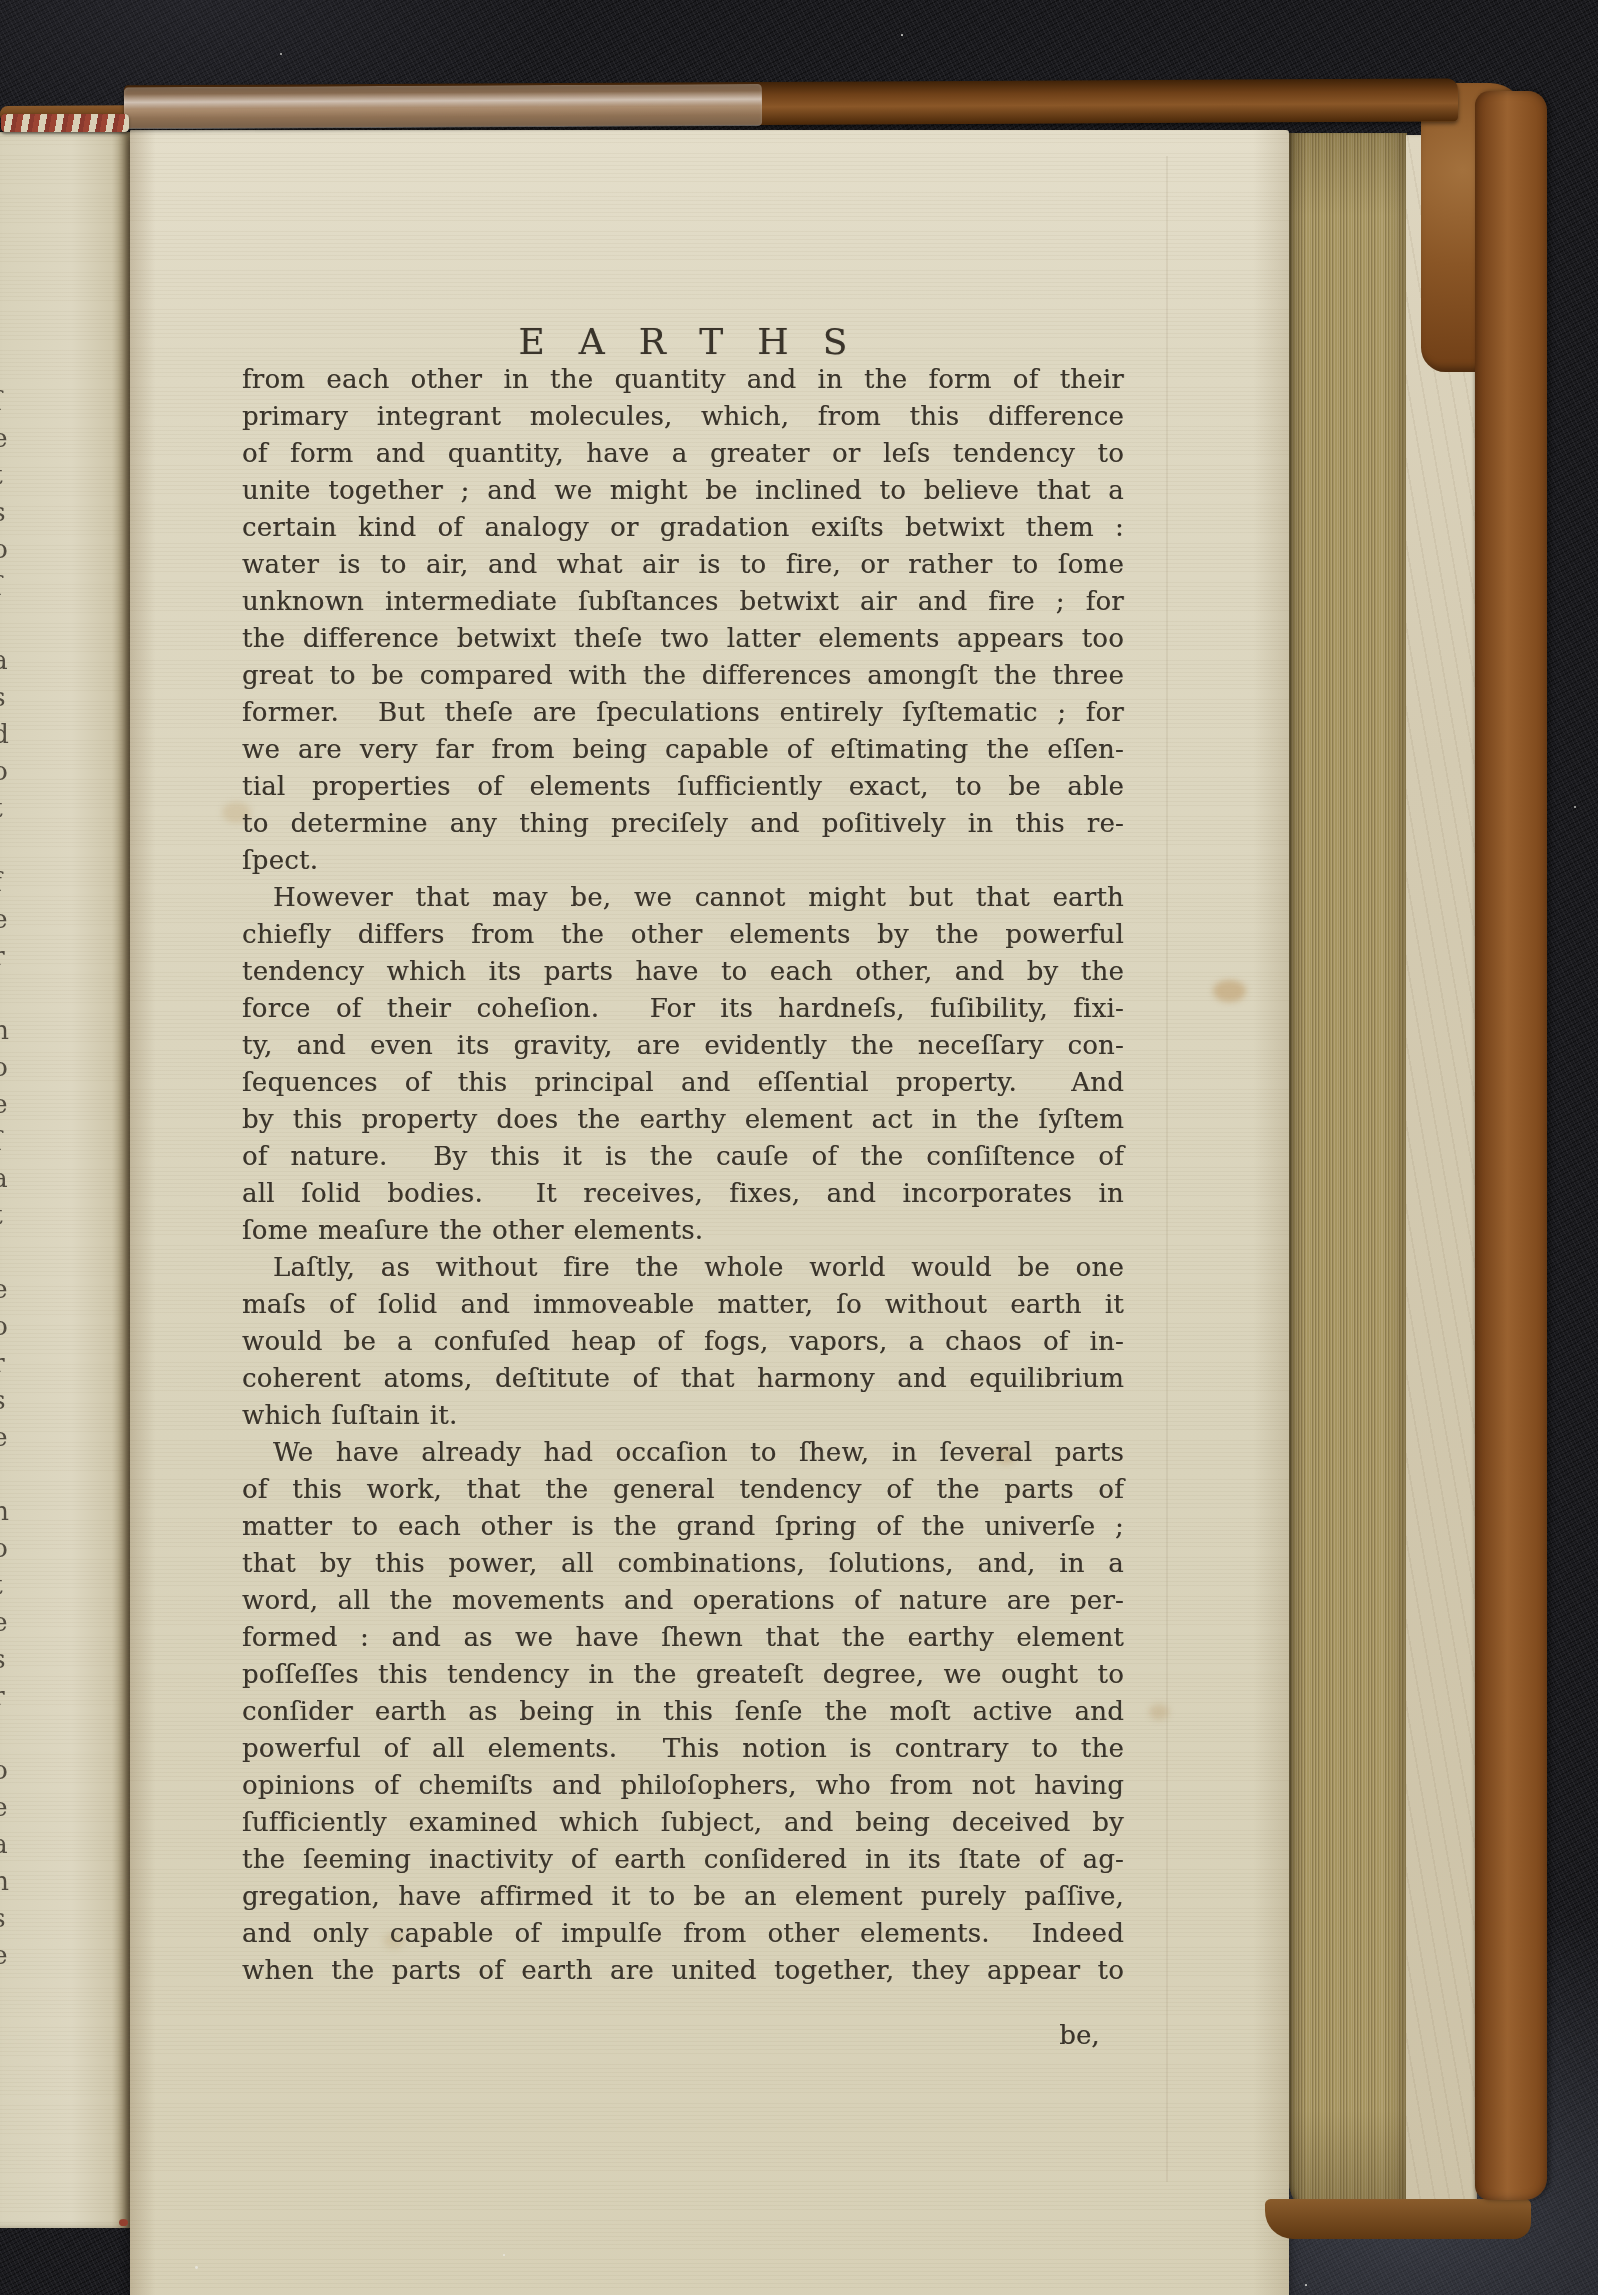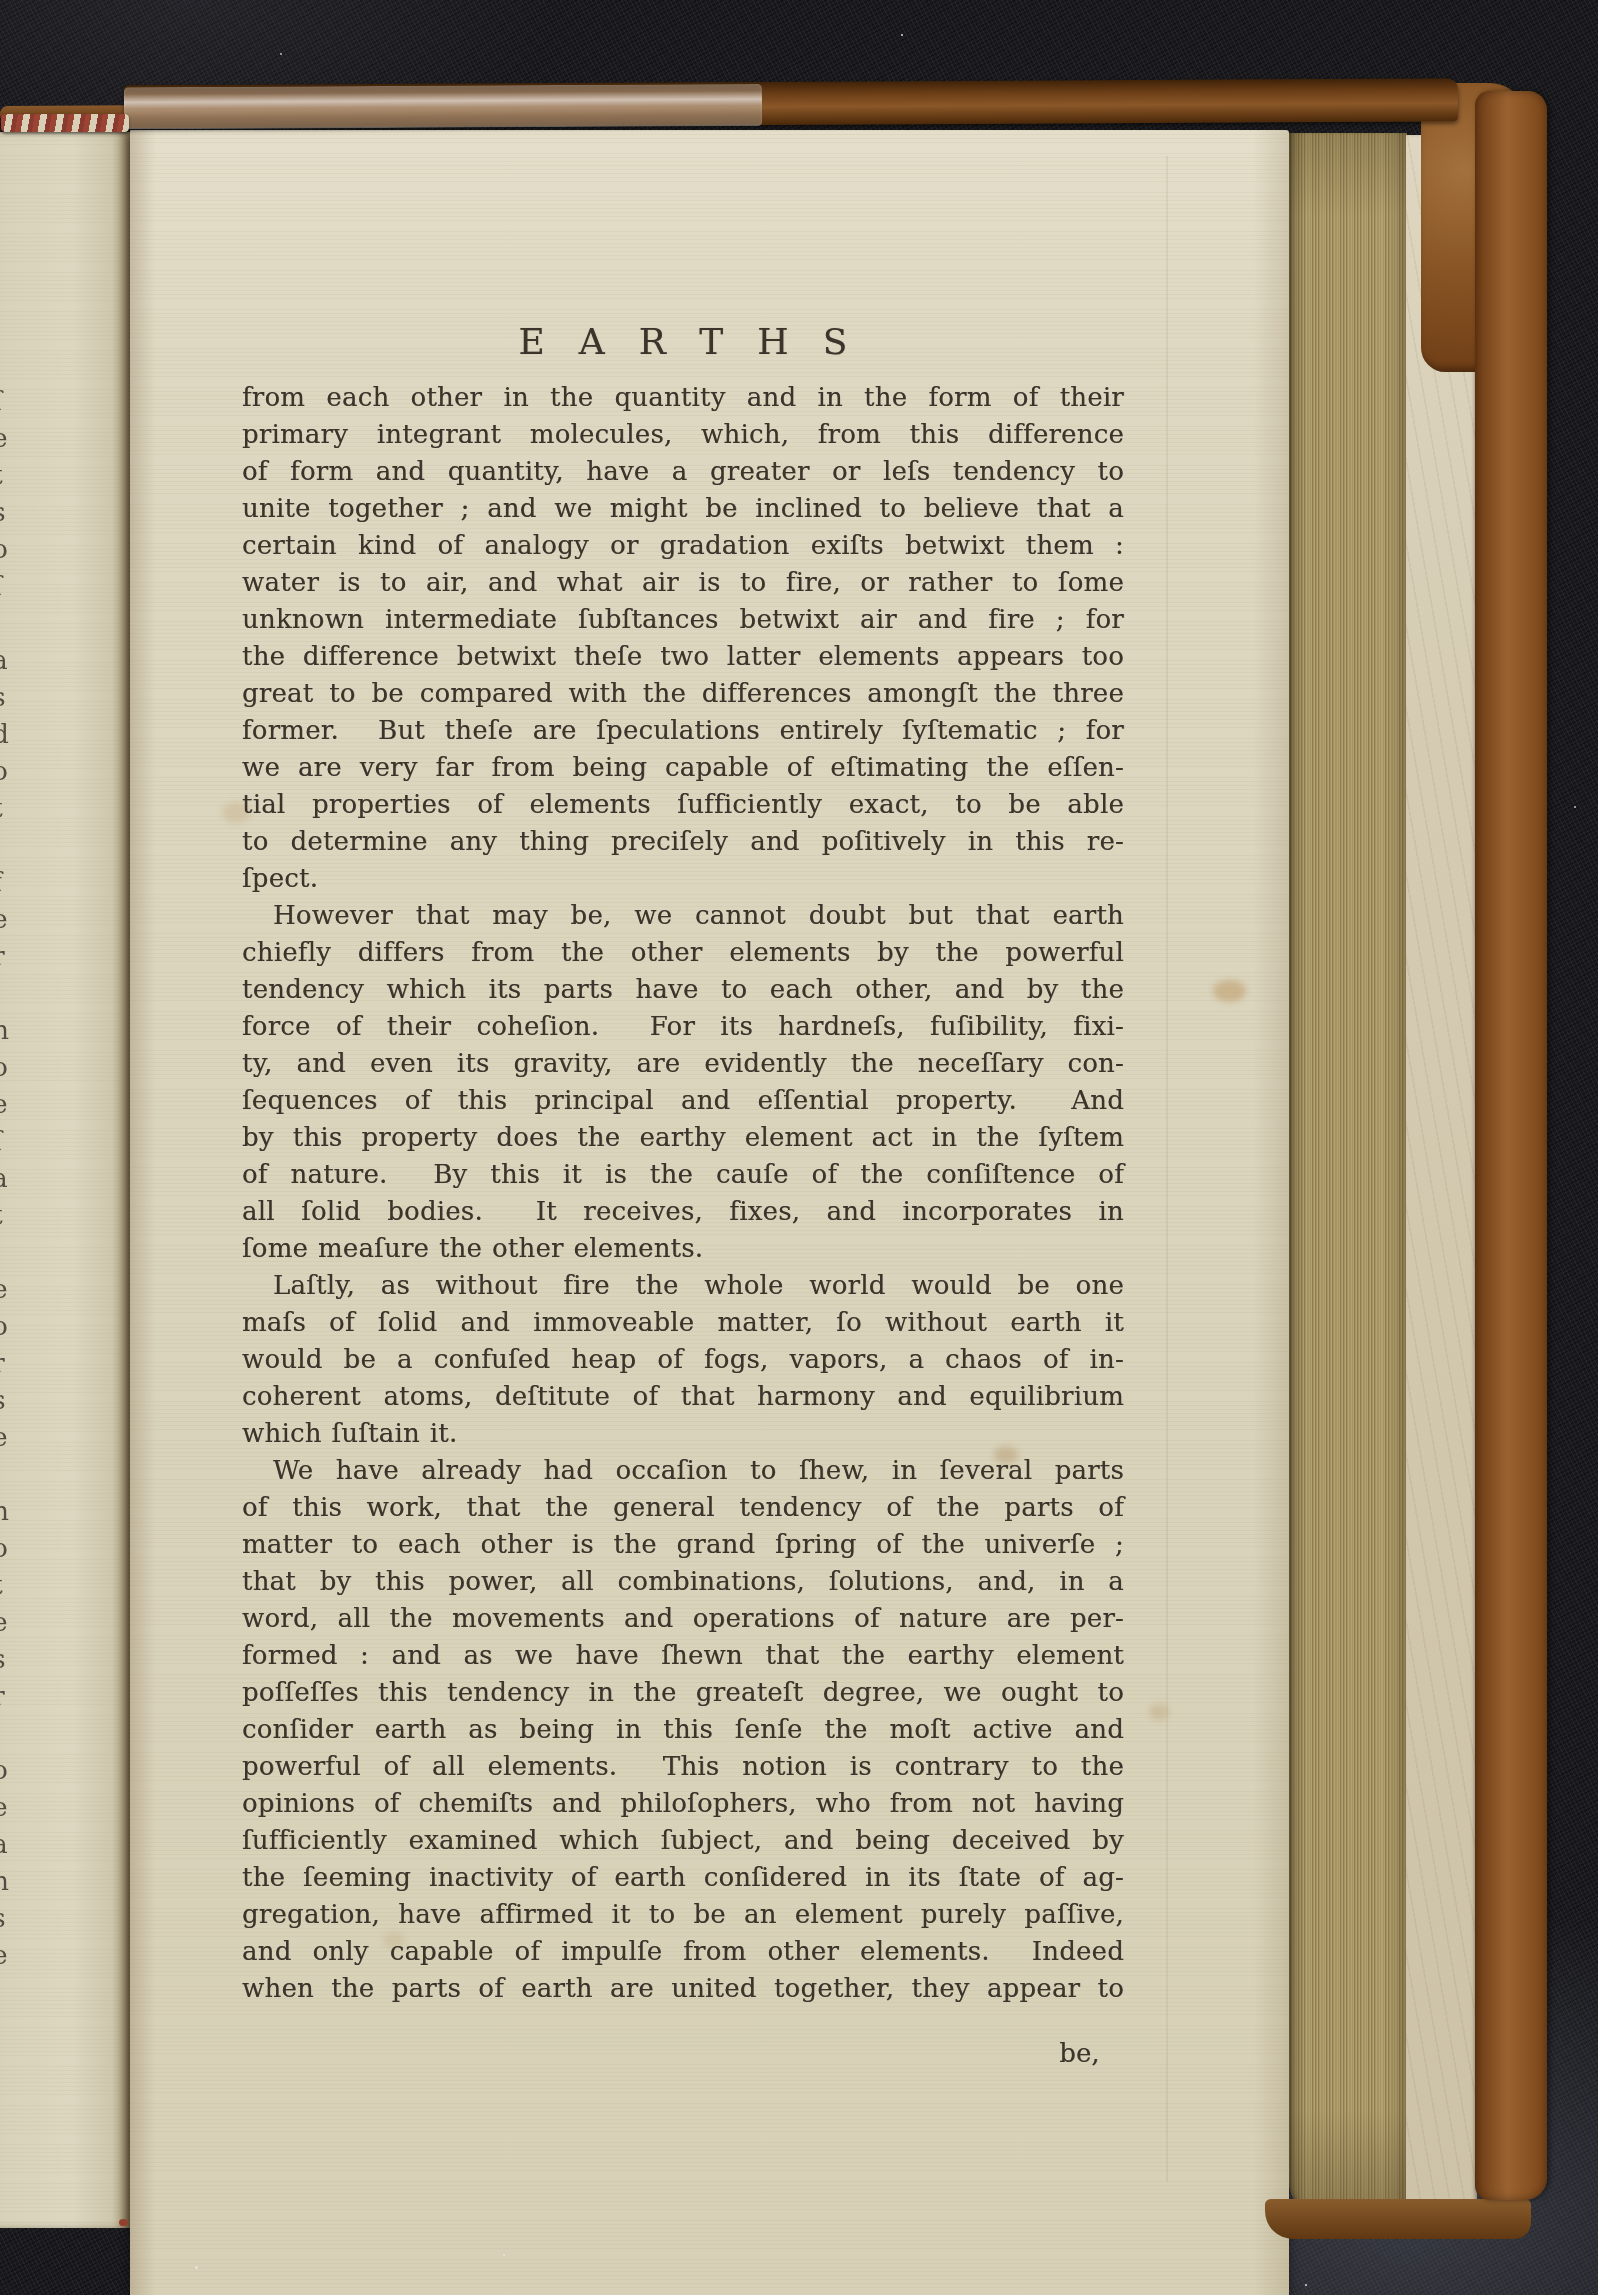--- a/index.html
+++ b/index.html
@@ -40,21 +40,21 @@
   .chain-line{position:absolute;left:1036px;top:25.5px;width:1.7px;height:2026px;
     background:rgba(130,110,75,.10);}
   .stain{position:absolute;border-radius:50%;filter:blur(3.3px);}
   
   .textblock{position:absolute;left:112px;top:192px;width:882px;color:#3a342b;}
   .page-title{
     font-size:36px;line-height:39px;text-align:center;
     letter-spacing:34px;text-indent:34px;font-weight:normal;
     text-shadow:0 0 0.8px rgba(58,52,43,.5);
   }
-  .lines{margin-top:18px;}
+  .lines{}
   .tline{
     height:37px;line-height:37px;font-size:26px;white-space:nowrap;
     text-align:justify;text-align-last:justify;text-justify:inter-word;
     letter-spacing:0.2px;word-spacing:1.4px;
     text-shadow:0.3px 0.3px 0.6px rgba(58,52,43,.5);
   }
   .tline.noj{text-align-last:left;}
   .tline.ind{text-indent:31px;}
   .catchword-row{height:37px;line-height:37px;font-size:26px;text-align:right;
     padding-right:24.4px;text-shadow:0.3px 0.3px 0.6px rgba(58,52,43,.5);margin-top:28px;}
@@ -187,21 +187,21 @@
           <div class="tline">certain kind of analogy or gradation exiſts betwixt them&nbsp;:</div>
           <div class="tline">water is to air, and what air is to fire, or rather to ſome</div>
           <div class="tline">unknown intermediate ſubſtances betwixt air and fire&nbsp;; for</div>
           <div class="tline">the difference betwixt theſe two latter elements appears too</div>
           <div class="tline">great to be compared with the differences amongſt the three</div>
           <div class="tline">former.&nbsp; But theſe are ſpeculations entirely ſyſtematic&nbsp;; for</div>
           <div class="tline">we are very far from being capable of eſtimating the eſſen-</div>
           <div class="tline">tial properties of elements ſufficiently exact, to be able</div>
           <div class="tline">to determine any thing preciſely and poſitively in this re-</div>
           <div class="tline noj">ſpect.</div>
-          <div class="tline ind">However that may be, we cannot doubt but that earth</div>
+          <div class="tline ind">However that may be, we cannot might but that earth</div>
           <div class="tline">chiefly differs from the other elements by the powerful</div>
           <div class="tline">tendency which its parts have to each other, and by the</div>
           <div class="tline">force of their coheſion.&nbsp; For its hardneſs, fuſibility, fixi-</div>
           <div class="tline">ty, and even its gravity, are evidently the neceſſary con-</div>
           <div class="tline">ſequences of this principal and eſſential property.&nbsp; And</div>
           <div class="tline">by this property does the earthy element act in the ſyſtem</div>
           <div class="tline">of nature.&nbsp; By this it is the cauſe of the conſiſtence of</div>
           <div class="tline">all ſolid bodies.&nbsp; It receives, fixes, and incorporates in</div>
           <div class="tline noj">ſome meaſure the other elements.</div>
           <div class="tline ind">Laſtly, as without fire the whole world would be one</div>

